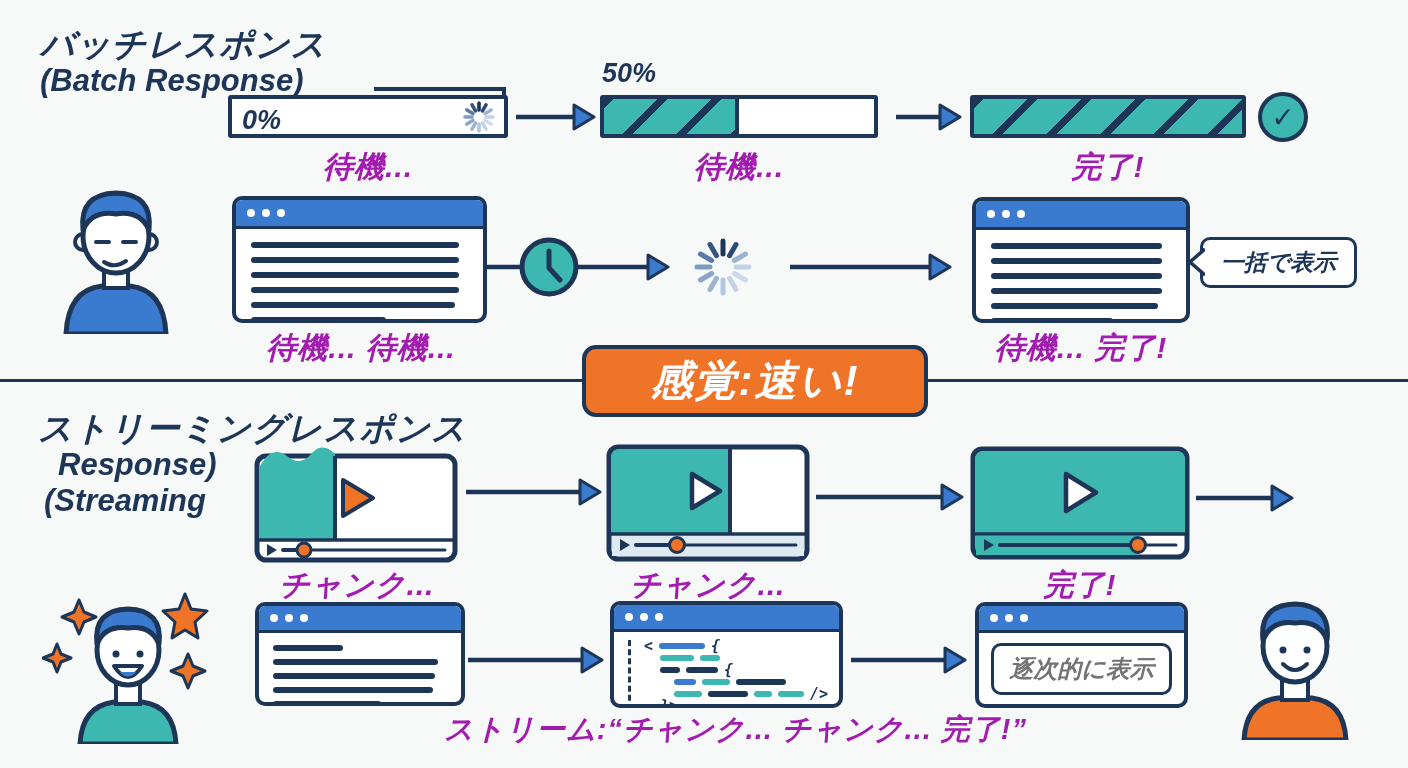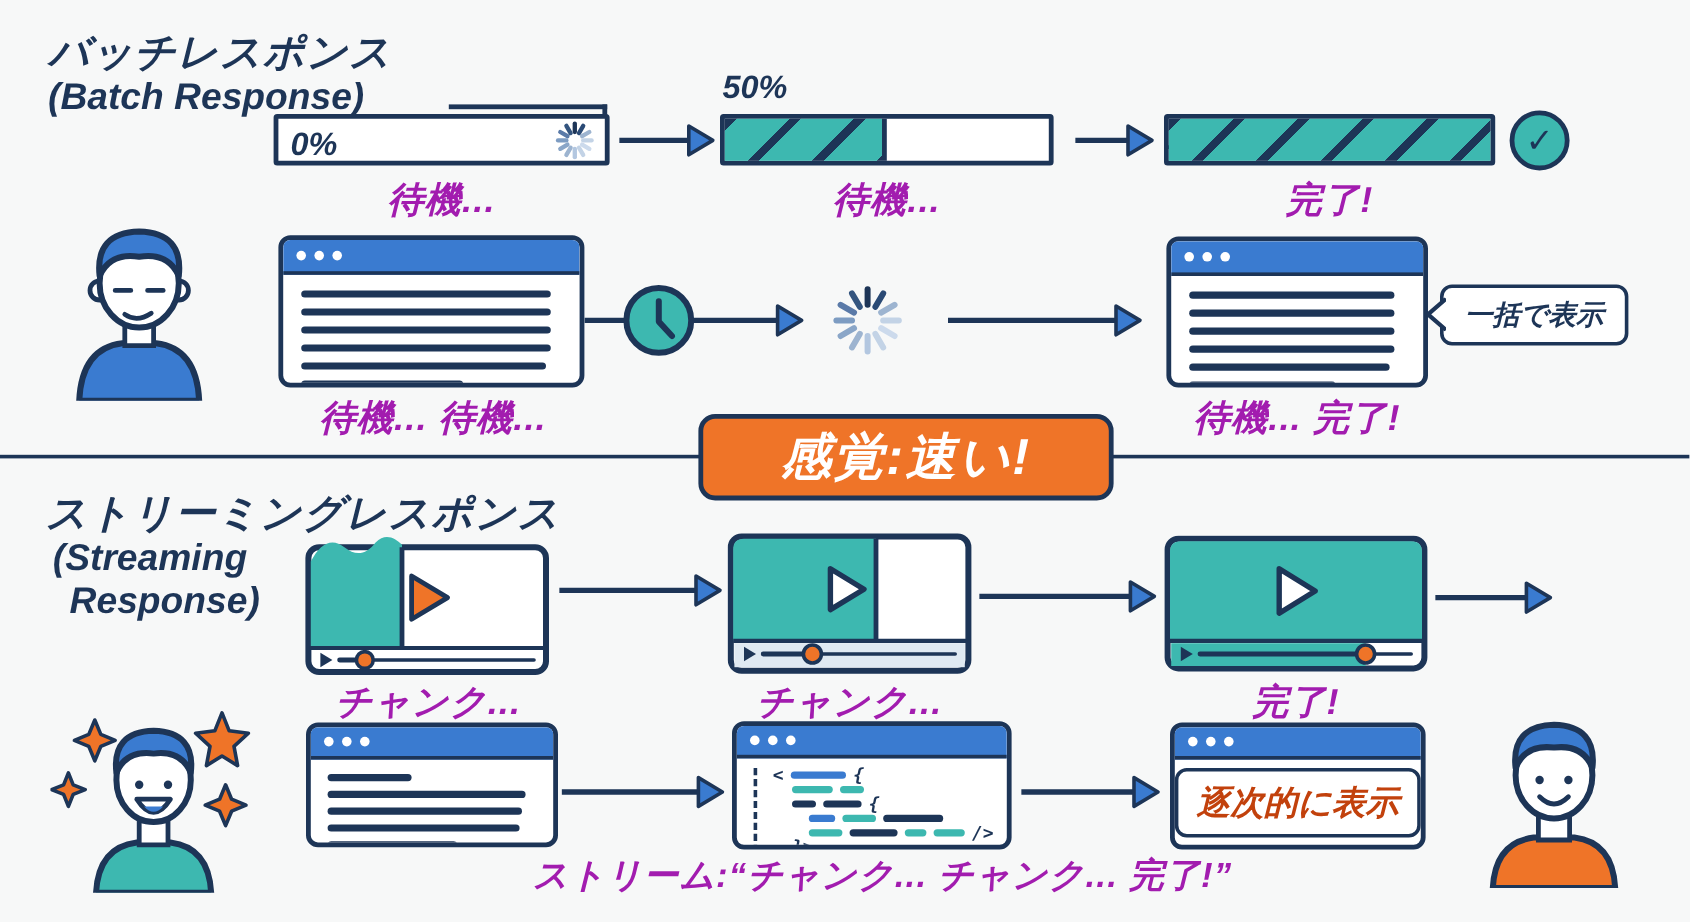--- a/index.html
+++ b/index.html
@@ -47,21 +47,21 @@
   
   .codebody{position:relative;padding:10px 10px 8px 30px;display:flex;flex-direction:column;gap:4px;}
   .dash{position:absolute;left:14px;top:8px;bottom:8px;border-left:3px dashed #1d3557;}
   .crow{display:flex;align-items:center;gap:6px;height:8px;}
   .cbar{height:6px;border-radius:3px;display:inline-block;}
   .cb-blue{background:#3a7bd0;}.cb-teal{background:#3db8b0;}.cb-navy{background:#1d3557;}
   .ctok{font-family:"DejaVu Sans Mono","Liberation Mono",monospace;font-weight:bold;font-size:15px;color:#1d3557;line-height:8px;}
   .ind1{width:10px;}.ind2{width:24px;}
 
   .seqwrap{display:flex;align-items:center;justify-content:center;height:100%;}
-  .seqlabel{border:3.5px solid #1d3557;border-radius:10px;padding:7px 15px;font-size:28px;font-weight:bold;color:#c2410c;}
+  .seqlabel{border:3.5px solid #1d3557;border-radius:10px;padding:7px 15px;font-size:24px;font-weight:bold;color:#737373;}
 
   .caption{position:absolute;font-size:29px;font-weight:bold;color:#a21caf;letter-spacing:1px;}
 </style>
 </head>
 <body>
 
 <div id="canvas">
 
   <div class="abs" style="left:40px;top:26px;">
     <div class="h-ja">バッチレスポンス</div>
@@ -199,22 +199,22 @@
     <span>一括で表示</span>
   </div>
 
   <div class="divider"></div>
   <div class="badge">
       <span>感覚:速い!</span>
     </div>
 
   <div class="abs" style="left:38px;top:410px;">
     <div class="h-ja">ストリーミングレスポンス</div>
+    <div class="h-en" style="padding-left:20px;">Response)</div>
     <div class="h-en" style="padding-left:6px;">(Streaming</div>
-    <div class="h-en" style="padding-left:20px;">Response)</div>
   </div>
 
   <svg class="abs" style="left:253px;top:440px;" width="208" height="124" viewBox="0 0 208 124">
     <rect x="4" y="16" width="198" height="104" rx="9" fill="#ffffff" stroke="#1d3557" stroke-width="5"></rect>
     <path d="M6 28 C14 12 24 8 34 16 C44 24 52 22 60 12 C68 4 76 8 82 14 L82 100 L6 100 Z" fill="#3db8b0"></path>
     <line x1="82" y1="16" x2="82" y2="100" stroke="#1d3557" stroke-width="4"></line>
     <polygon points="90,40 120,58 90,76" fill="#ef7428" stroke="#1d3557" stroke-width="4" stroke-linejoin="round"></polygon>
     <line x1="5" y1="100" x2="201" y2="100" stroke="#1d3557" stroke-width="3.5"></line>
     <polygon points="14,104 24,110 14,116" fill="#1d3557"></polygon>
     <line x1="30" y1="110" x2="46" y2="110" stroke="#1d3557" stroke-width="4" stroke-linecap="round"></line>

